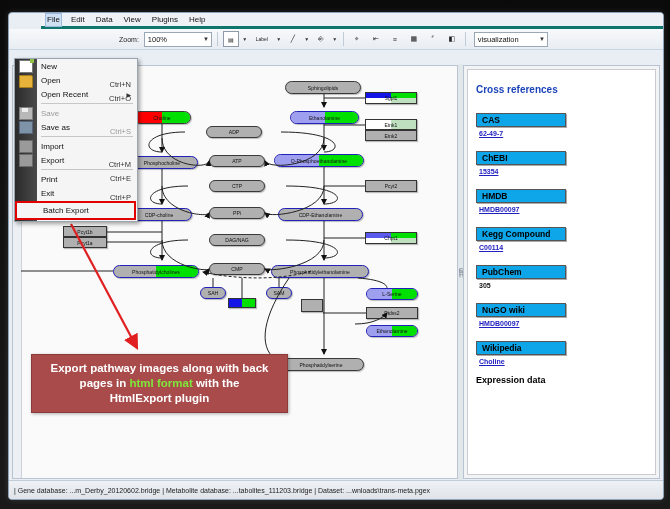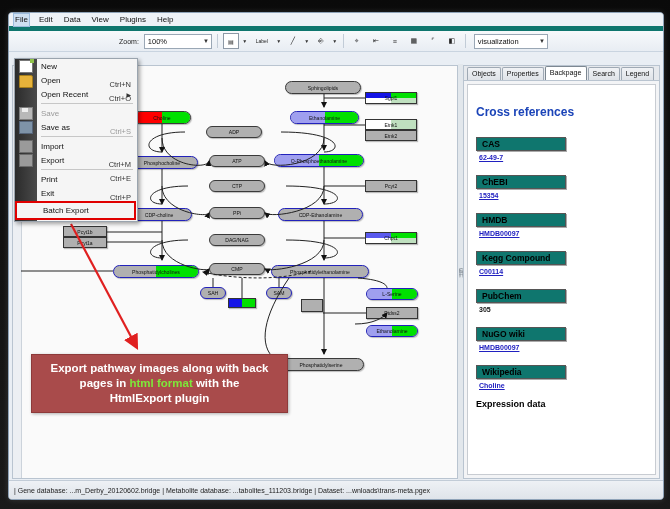--- a/index.html
+++ b/index.html
@@ -14,22 +14,22 @@
 
   .titlebar{height:17px;background:linear-gradient(180deg,#f2f6fa 0%,#dde6f0 100%);
     border-bottom:1px solid #c7d3e0;display:flex;align-items:center;padding-left:5px;}
   .titlebar .tbicon{width:11px;height:11px;margin-right:4px;position:relative;flex:0 0 auto;}
   .titlebar .tbicon:before{content:"";position:absolute;left:1px;top:2px;width:8px;height:7px;
     background:#5b7fa6;border-radius:2px;}
   .titletext{font-size:8.5px;color:#1b1b1b;white-space:nowrap;
     background:rgba(255,255,255,.55);padding:0 3px;border-radius:2px;}
 
   
-  .menubar{height:13px;background:#eef2f7;border-bottom:5px solid #0f766e;
-    display:flex;align-items:center;padding-left:4px;gap:7px;}
+  .menubar{height:13px;background:#eef2f7;border-bottom:3px solid #0f766e;
+    display:flex;align-items:center;padding-left:4px;gap:7px;margin-left:32px;}
   .menubar .mi{font-size:8px;color:#111;padding:0 2px;line-height:12px;}
   .menubar .mi.active{background:#cfe0f2;border:1px solid #9dbcdd;padding:0 1px;}
 
   
   .toolbar{height:20px;background:linear-gradient(180deg,#f7f9fb,#e8edf3);
     border-bottom:1px solid #c9d4e0;display:flex;align-items:center;padding-left:110px;gap:3px;}
   .zoomlbl{font-size:7px;color:#222;margin-right:2px;}
   .combo{height:13px;border:1px solid #9aa7b5;background:#fff;display:flex;align-items:center;
     justify-content:space-between;font-size:7.5px;color:#111;padding:0 2px;}
   .combo .cv{padding-left:1px;}
@@ -53,22 +53,22 @@
   
   .rightpanel{flex:1;margin:1px 3px 1px 0;background:#f3f4f6;border:1px solid #b9c4d0;
     display:flex;flex-direction:column;overflow:hidden;}
   .tabstrip{height:14px;background:#e6e9ed;display:flex;align-items:flex-end;padding-left:3px;gap:1px;
     border-bottom:1px solid #b9c4d0;}
   .tab{font-size:7px;color:#111;padding:1px 4px 1px;border:1px solid #9fa9b4;border-bottom:none;
     background:linear-gradient(180deg,#f0f2f5,#dfe3e8);border-radius:2px 2px 0 0;line-height:10px;}
   .tab.sel{background:#fff;border-color:#7d8892;padding-bottom:2px;font-size:7.2px;}
   .backpage{flex:1;background:#fff;margin:3px;border:1px solid #c8ccd2;overflow:hidden;
     padding:6px 8px;position:relative;}
-  .xrefTitle{color:#1b44b8;font-size:12px;font-weight:bold;margin:14px 0 14px;}
-  .dbbox{border:1px solid #555;background:#0f766e;box-shadow:1px 1px 0 #aaa;
+  .xrefTitle{color:#1b44b8;font-size:10px;font-weight:bold;margin:8px 0 14px;}
+  .dbbox{border:1px solid #555;background:#0ea5e9;box-shadow:1px 1px 0 #aaa;
     display:inline-block;min-width:78px;padding:1px 5px;font-size:8.5px;font-weight:bold;color:#000;}
   .dbval{font-size:7px;margin:3px 0 10px 3px;color:#2020c0;text-decoration:underline;font-weight:bold;}
   .dbval.plain{color:#111;text-decoration:none;font-weight:bold;}
   .exprdata{font-size:9px;font-weight:bold;color:#000;margin-top:4px;}
 
   
   .statusbar{position:absolute;left:0;bottom:0;height:18px;width:100%;
     background:linear-gradient(180deg,#eef1f5,#dfe4ea);border-top:1px solid #c2ccd7;
     display:flex;align-items:center;padding-left:5px;}
   .statustext{font-size:7px;color:#1a1a1a;white-space:nowrap;}
@@ -382,27 +382,20 @@
           <path d="M58,28 L123,150" stroke="#e02020" stroke-width="2.2" fill="none" marker-end="url(#rah)"></path>
         </svg>
 
       </div>
 
       <div class="splitter">
         <span class="dots">\u22EE</span>
       </div>
 
       <div class="rightpanel">
-        <div class="tabstrip">
-          <span class="tab">Objects</span>
-          <span class="tab">Properties</span>
-          <span class="tab sel">Backpage</span>
-          <span class="tab">Search</span>
-          <span class="tab">Legend</span>
-        </div>
         <div class="backpage">
           <div class="xrefTitle">Cross references</div>
 
           <div class="dbbox">CAS</div>
           <div class="dbval">62-49-7</div>
 
           <div class="dbbox">ChEBI</div>
           <div class="dbval">15354</div>
 
           <div class="dbbox">HMDB</div>

